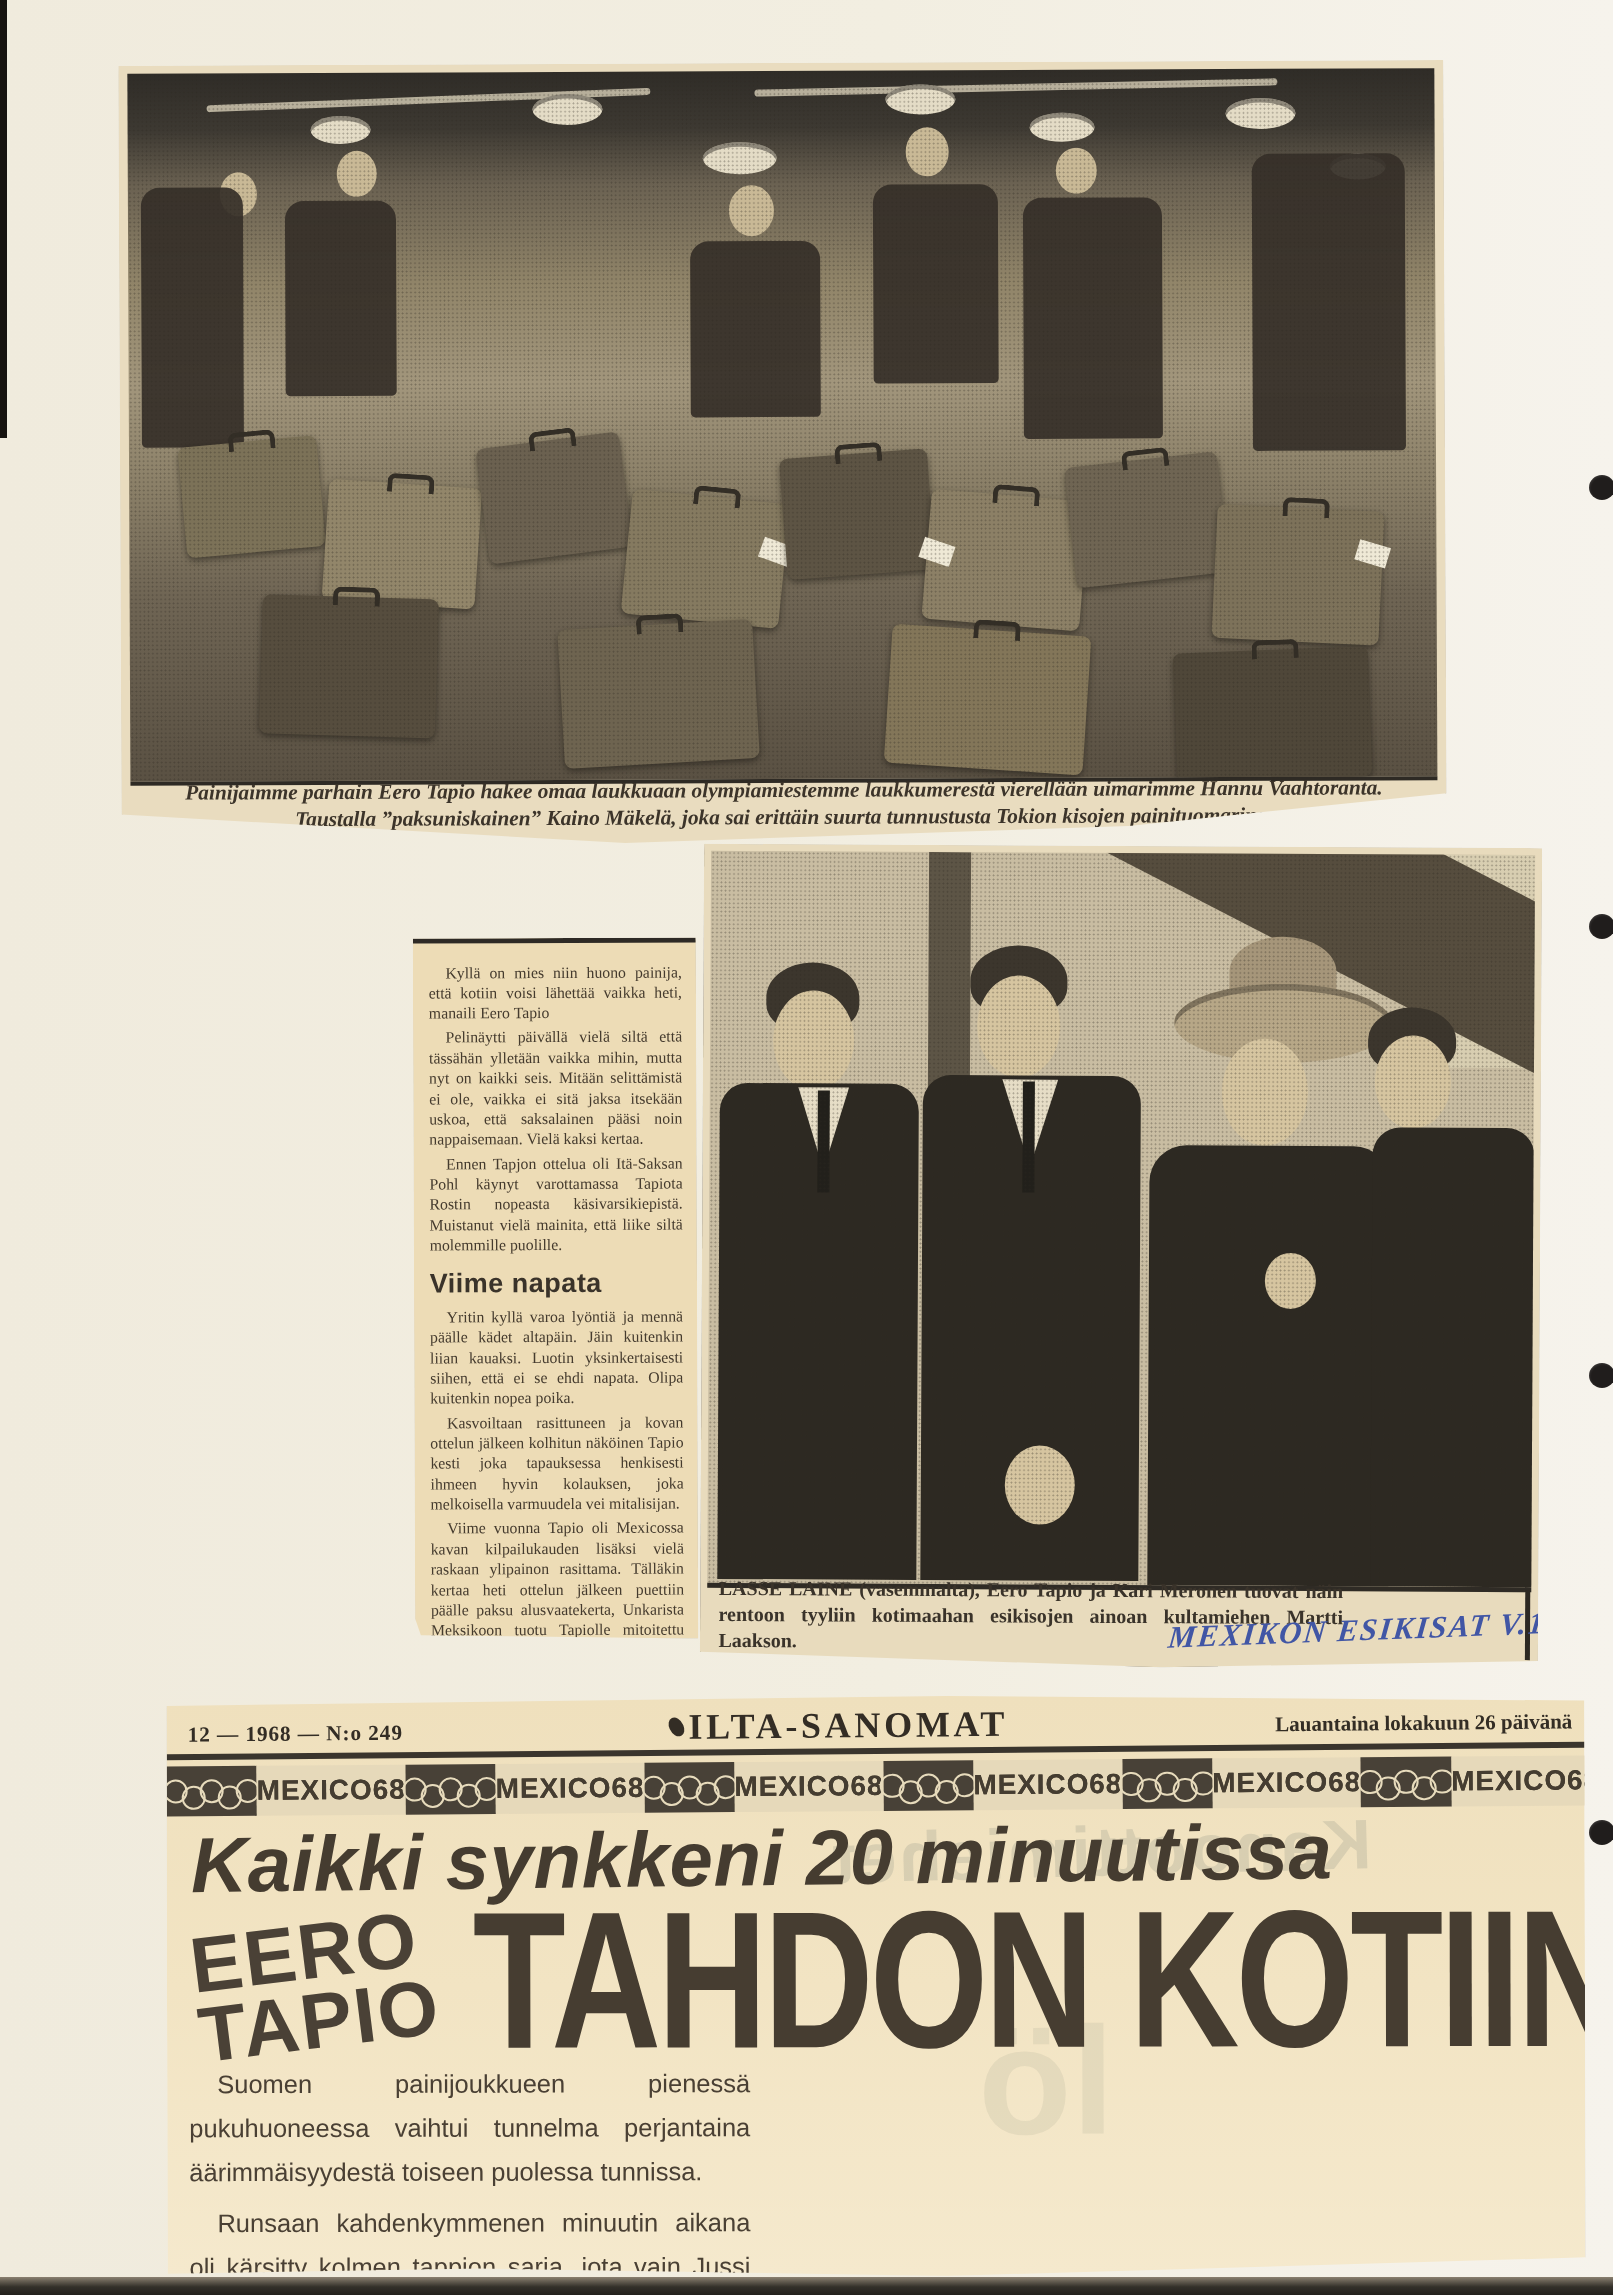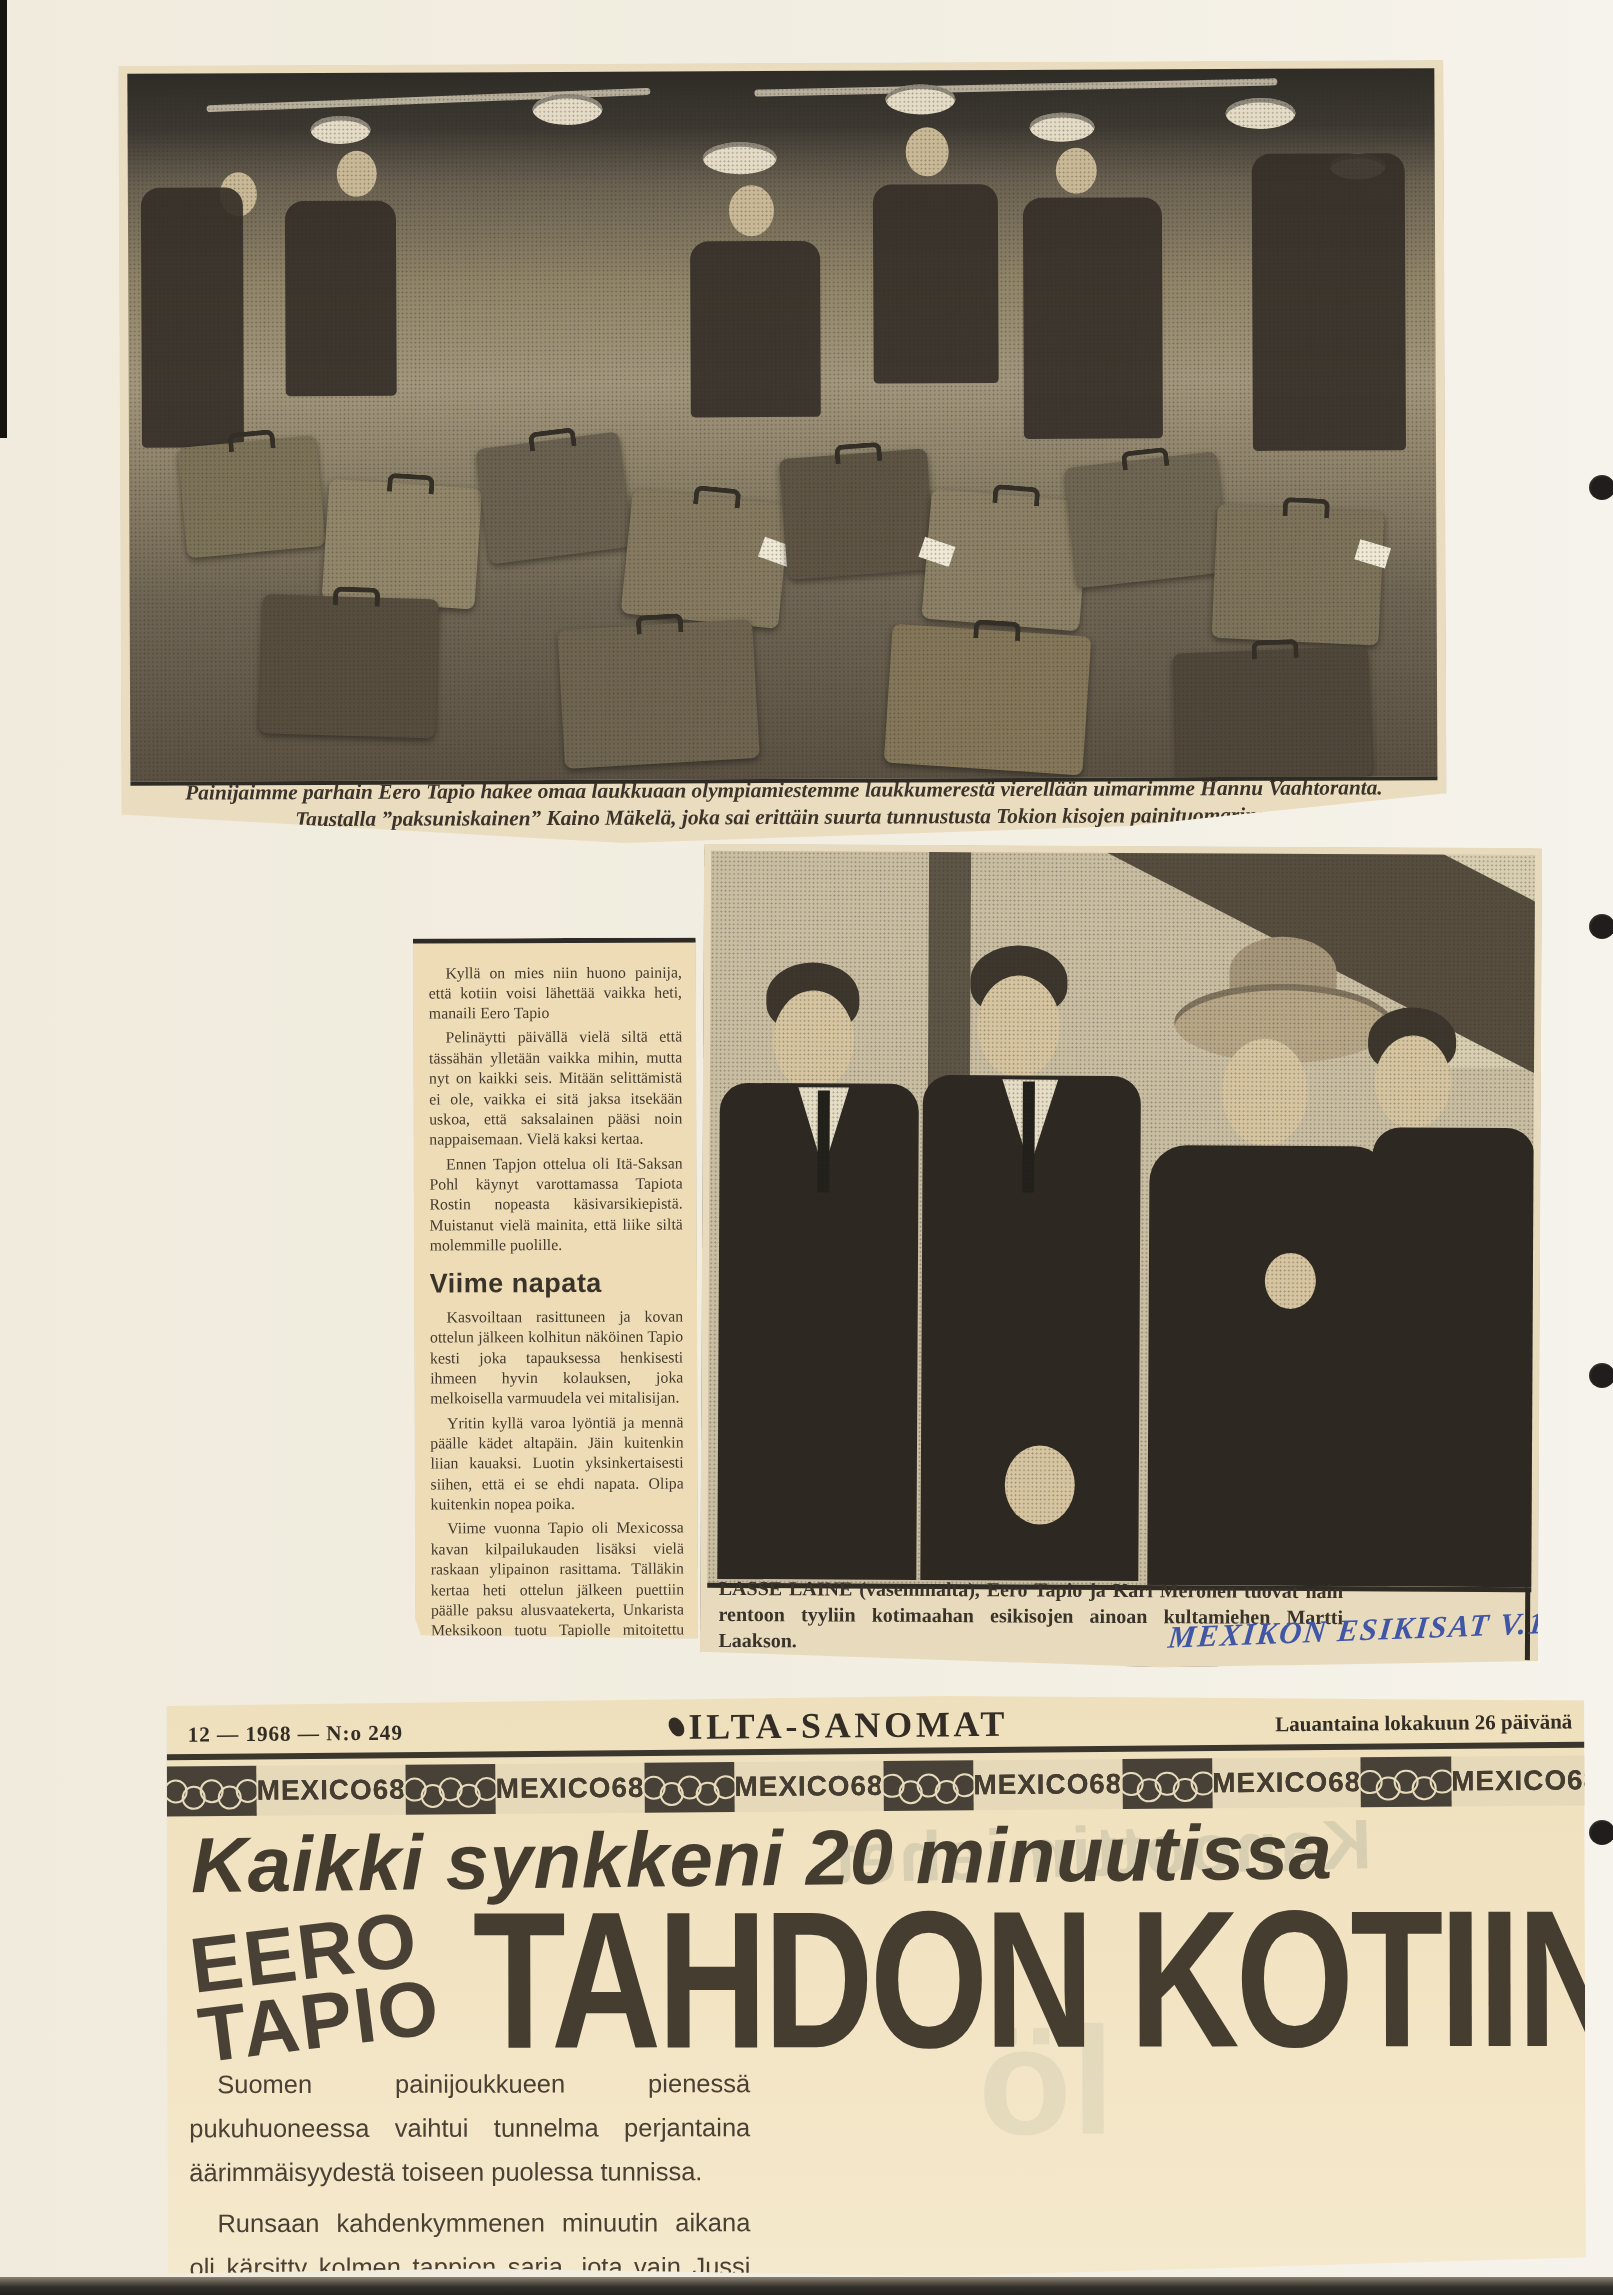--- a/index.html
+++ b/index.html
@@ -190,22 +190,22 @@
     </div>
     <p class="cap1">Painijaimme parhain Eero Tapio hakee omaa laukkuaan olympiamiestemme laukkumerestä vierellään uimarimme Hannu Vaahtoranta. Taustalla ”paksuniskainen” Kaino Mäkelä, joka sai erittäin suurta tunnustusta Tokion kisojen painituomarina.</p>
   </section>
 
   <aside class="clip left-clip">
     <div class="inner">
       <p>Kyllä on mies niin huono painija, että kotiin voisi lähettää vaikka heti, manaili Eero Tapio</p>
       <p>Pelinäytti päivällä vielä siltä että tässähän ylletään vaikka mihin, mutta nyt on kaikki seis. Mitään selittämistä ei ole, vaikka ei sitä jaksa itsekään uskoa, että saksalainen pääsi noin nappaisemaan. Vielä kaksi kertaa.</p>
       <p>Ennen Tapjon ottelua oli Itä-Saksan Pohl käynyt varottamassa Tapiota Rostin nopeasta käsivarsikiepistä. Muistanut vielä mainita, että liike siltä molemmille puolille.</p>
       <h3>Viime napata</h3>
+      <p>Yritin kyllä varoa lyöntiä ja mennä päälle kädet altapäin. Jäin kuitenkin liian kauaksi. Luotin yksinkertaisesti siihen, että ei se ehdi napata. Olipa kuitenkin nopea poika.</p>
       <p>Kasvoiltaan rasittuneen ja kovan ottelun jälkeen kolhitun näköinen Tapio kesti joka tapauksessa henkisesti ihmeen hyvin kolauksen, joka melkoisella varmuudela vei mitalisijan.</p>
-      <p>Yritin kyllä varoa lyöntiä ja mennä päälle kädet altapäin. Jäin kuitenkin liian kauaksi. Luotin yksinkertaisesti siihen, että ei se ehdi napata. Olipa kuitenkin nopea poika.</p>
       <p>Viime vuonna Tapio oli Mexicossa kavan kilpailukauden lisäksi vielä raskaan ylipainon rasittama. Tälläkin kertaa heti ottelun jälkeen puettiin päälle paksu alusvaatekerta, Unkarista Meksikoon tuotu Tapiolle mitoitettu kumipuku ja sen päälle verryttelypuku. Tapio vakuutti kuitenkin, että painovaikeuksia ei ole. Ottelun jälkeen vaaka osoitti vain runsaan kilon ylipainoa. Sen kyllä uskoikin kun näki Tapion rajun loppurynnistyksen. Kuntoa tuntui riittävän, vaikka kuinka. Toivottua suoritusta ei vain syntynyt.</p>
     </div>
   </aside>
 
   <section class="clip right-clip">
     <div class="photo2 ht">
       <div class="frag"></div>
       <div class="beam"></div>
       <div class="pole"></div>
 

